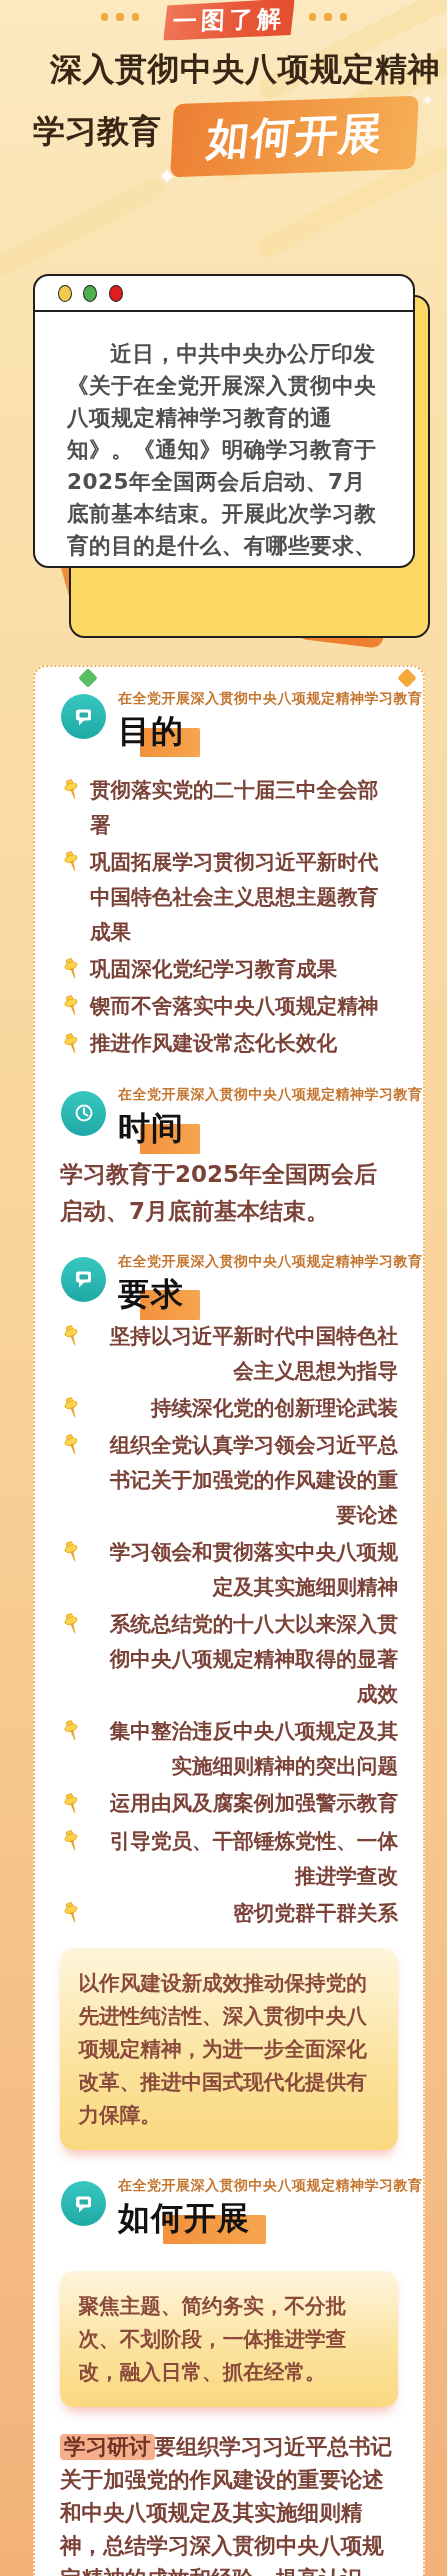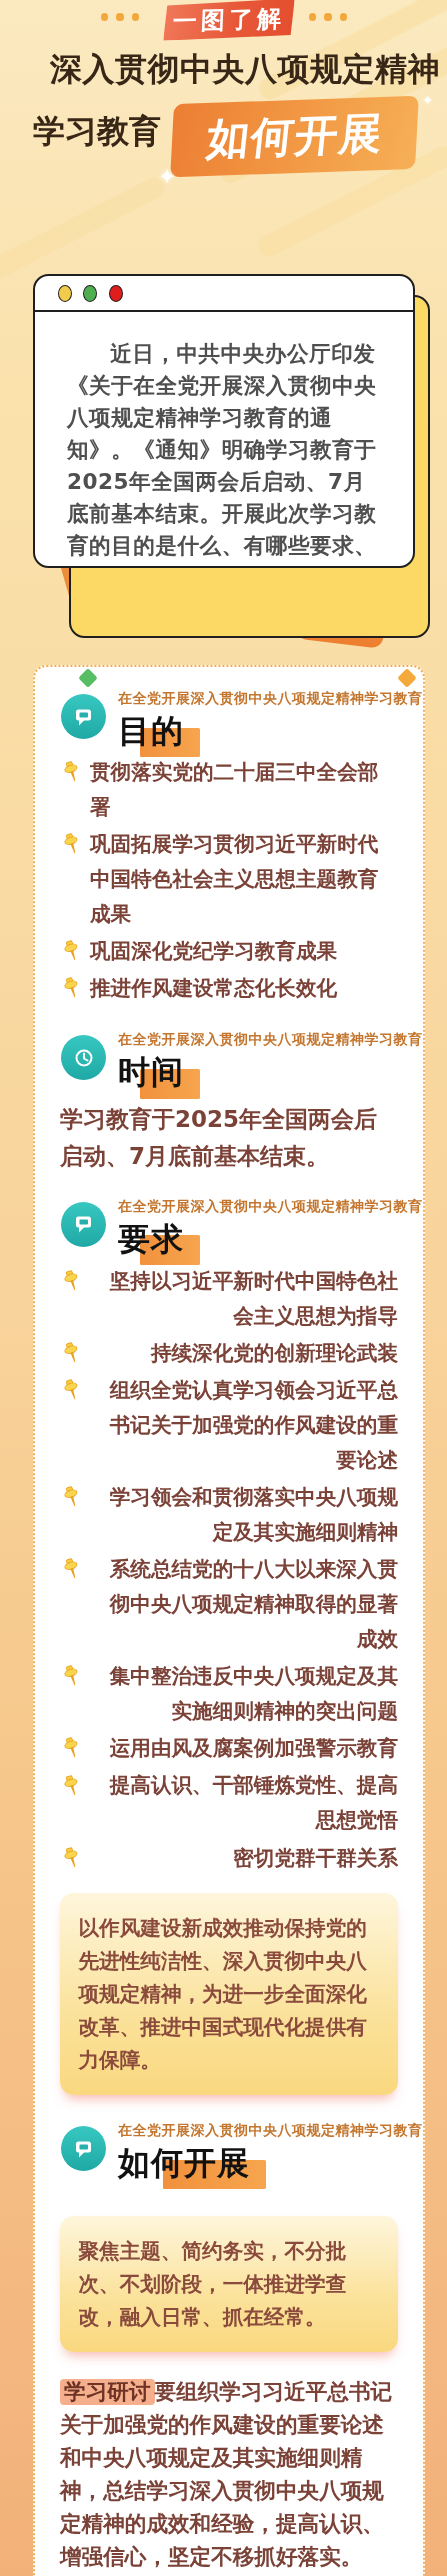--- a/index.html
+++ b/index.html
@@ -63,21 +63,21 @@
     padding:0 25px;
   }
   .sec-header { position:relative; padding-left:58px; min-height:58px; }
   .sec-header.mt1 { margin-top:23px; }
   .sec-icon { position:absolute; left:1px; top:4.1px; width:45px; height:45px; border-radius:50%;
     background:linear-gradient(180deg,#38C7C0 0%,#1FA9A6 100%); display:flex; align-items:center; justify-content:center; }
   .eyebrow { font-size:14px; color:#C4762F; font-weight:700; letter-spacing:0.5px; margin-bottom:2.1px; white-space:nowrap; }
   .sec-title { display:inline-block; position:relative; font-size:32px; font-weight:900; color:#121212; letter-spacing:1px; z-index:1; }
   .sec-title::after { content:""; position:absolute; left:34%; right:-15.5px; top:40%; bottom:-3.1px; background:linear-gradient(90deg,#F2913D,#F6A54E); z-index:-1; border-radius:1.5px; }
 
-  .pin-list { list-style:none; margin-top:1px; }
+  .pin-list { list-style:none; margin-top:19px; }
   .pin-list li { position:relative; padding-left:30px; font-size:20.6px; line-height:35px; font-weight:800; color:#7B4238; margin-bottom:2.1px; }
   .pin { position:absolute; left:0; top:4.1px; }
 
   .hl-box {
     margin:17.5px auto 0 auto; width:338px; border-radius:13.4px;
     background:linear-gradient(180deg,#FEF6DC 0%,#FBE29B 60%,#F9D87F 100%);
     box-shadow:0 7.2px 10.3px -4.1px rgba(240,125,110,.5);
     padding:18.5px 18.5px; font-size:20.6px; line-height:33px; font-weight:800; color:#8A4A3C;
   }
   .hl-box.mt48 { margin-top:17.5px; }
@@ -180,20 +180,27 @@
                 <ellipse cx="24" cy="20" rx="13" ry="7" fill="#FBD44E" stroke="#E8A825" stroke-width="2"></ellipse>
                 <path d="M21 26 L27 26 L25 46 Q24 49 23 46 Z" fill="#E9A21C"></path>
               </g>
             </svg></span><span>巩固深化党纪学习教育成果</span></li>
       <li><span class="pin"><svg viewBox="0 0 48 56" width="23" height="27">
               <g transform="rotate(-18 24 24)">
                 <rect x="18" y="6" width="12" height="10" rx="3" fill="#F9CE3E" stroke="#E8A825" stroke-width="2"></rect>
                 <ellipse cx="24" cy="20" rx="13" ry="7" fill="#FBD44E" stroke="#E8A825" stroke-width="2"></ellipse>
                 <path d="M21 26 L27 26 L25 46 Q24 49 23 46 Z" fill="#E9A21C"></path>
               </g>
+            </svg></span><span>锲而不舍落实中央八项规定精神</span></li>
+      <li><span class="pin"><svg viewBox="0 0 48 56" width="23" height="27">
+              <g transform="rotate(-18 24 24)">
+                <rect x="18" y="6" width="12" height="10" rx="3" fill="#F9CE3E" stroke="#E8A825" stroke-width="2"></rect>
+                <ellipse cx="24" cy="20" rx="13" ry="7" fill="#FBD44E" stroke="#E8A825" stroke-width="2"></ellipse>
+                <path d="M21 26 L27 26 L25 46 Q24 49 23 46 Z" fill="#E9A21C"></path>
+              </g>
             </svg></span><span>推进作风建设常态化长效化</span></li>
     </ul>
 
     <div class="sec-header" style="margin-top:25px;">
       <span class="sec-icon">
         <svg viewBox="0 0 48 48" width="24" height="24">
             <circle cx="24" cy="24" r="15" fill="none" stroke="#fff" stroke-width="4"></circle>
             <path d="M24 15 L24 25 L31 29" stroke="#fff" stroke-width="4" fill="none" stroke-linecap="round"></path>
           </svg>
       </span>
@@ -262,21 +269,21 @@
                 <ellipse cx="24" cy="20" rx="13" ry="7" fill="#FBD44E" stroke="#E8A825" stroke-width="2"></ellipse>
                 <path d="M21 26 L27 26 L25 46 Q24 49 23 46 Z" fill="#E9A21C"></path>
               </g>
             </svg></span><span>运用由风及腐案例加强警示教育</span></li>
       <li><span class="pin"><svg viewBox="0 0 48 56" width="23" height="27">
               <g transform="rotate(-18 24 24)">
                 <rect x="18" y="6" width="12" height="10" rx="3" fill="#F9CE3E" stroke="#E8A825" stroke-width="2"></rect>
                 <ellipse cx="24" cy="20" rx="13" ry="7" fill="#FBD44E" stroke="#E8A825" stroke-width="2"></ellipse>
                 <path d="M21 26 L27 26 L25 46 Q24 49 23 46 Z" fill="#E9A21C"></path>
               </g>
-            </svg></span><span>提高认识、干部锤炼党性、提高思想觉悟</span></li>
+            </svg></span><span>引导党员、干部锤炼党性、一体推进学查改</span></li>
       <li><span class="pin"><svg viewBox="0 0 48 56" width="23" height="27">
               <g transform="rotate(-18 24 24)">
                 <rect x="18" y="6" width="12" height="10" rx="3" fill="#F9CE3E" stroke="#E8A825" stroke-width="2"></rect>
                 <ellipse cx="24" cy="20" rx="13" ry="7" fill="#FBD44E" stroke="#E8A825" stroke-width="2"></ellipse>
                 <path d="M21 26 L27 26 L25 46 Q24 49 23 46 Z" fill="#E9A21C"></path>
               </g>
             </svg></span><span>密切党群干群关系</span></li>
     </ul>
     <div class="hl-box mt48">以作风建设新成效推动保持党的先进性纯洁性、深入贯彻中央八项规定精神，为进一步全面深化改革、推进中国式现代化提供有力保障。</div>
 

